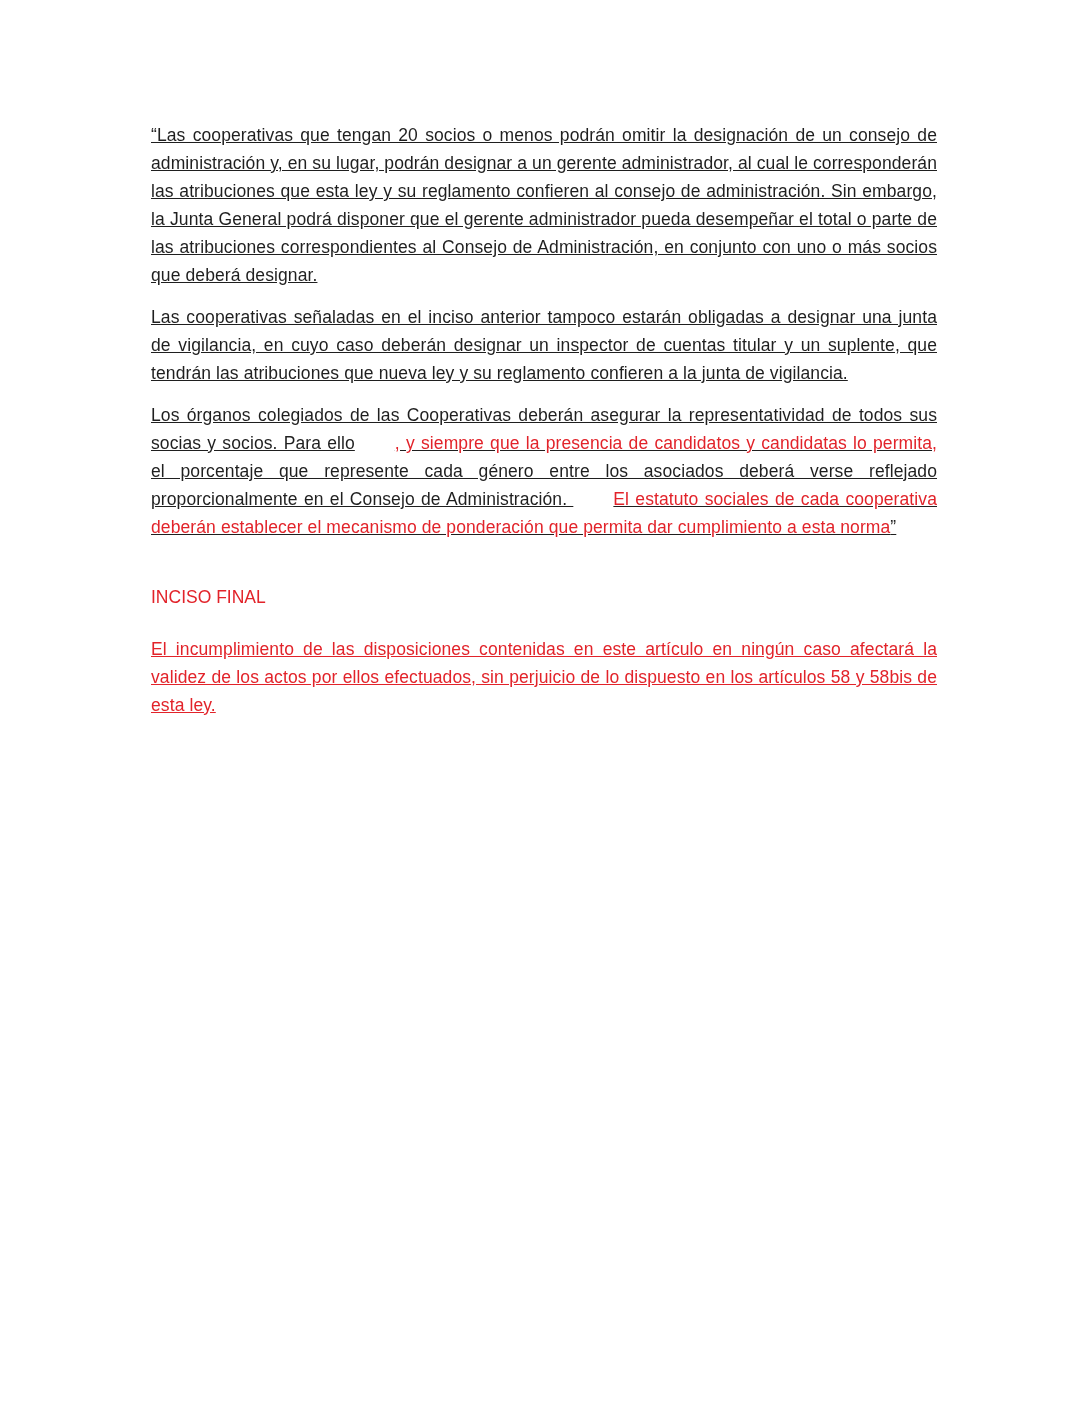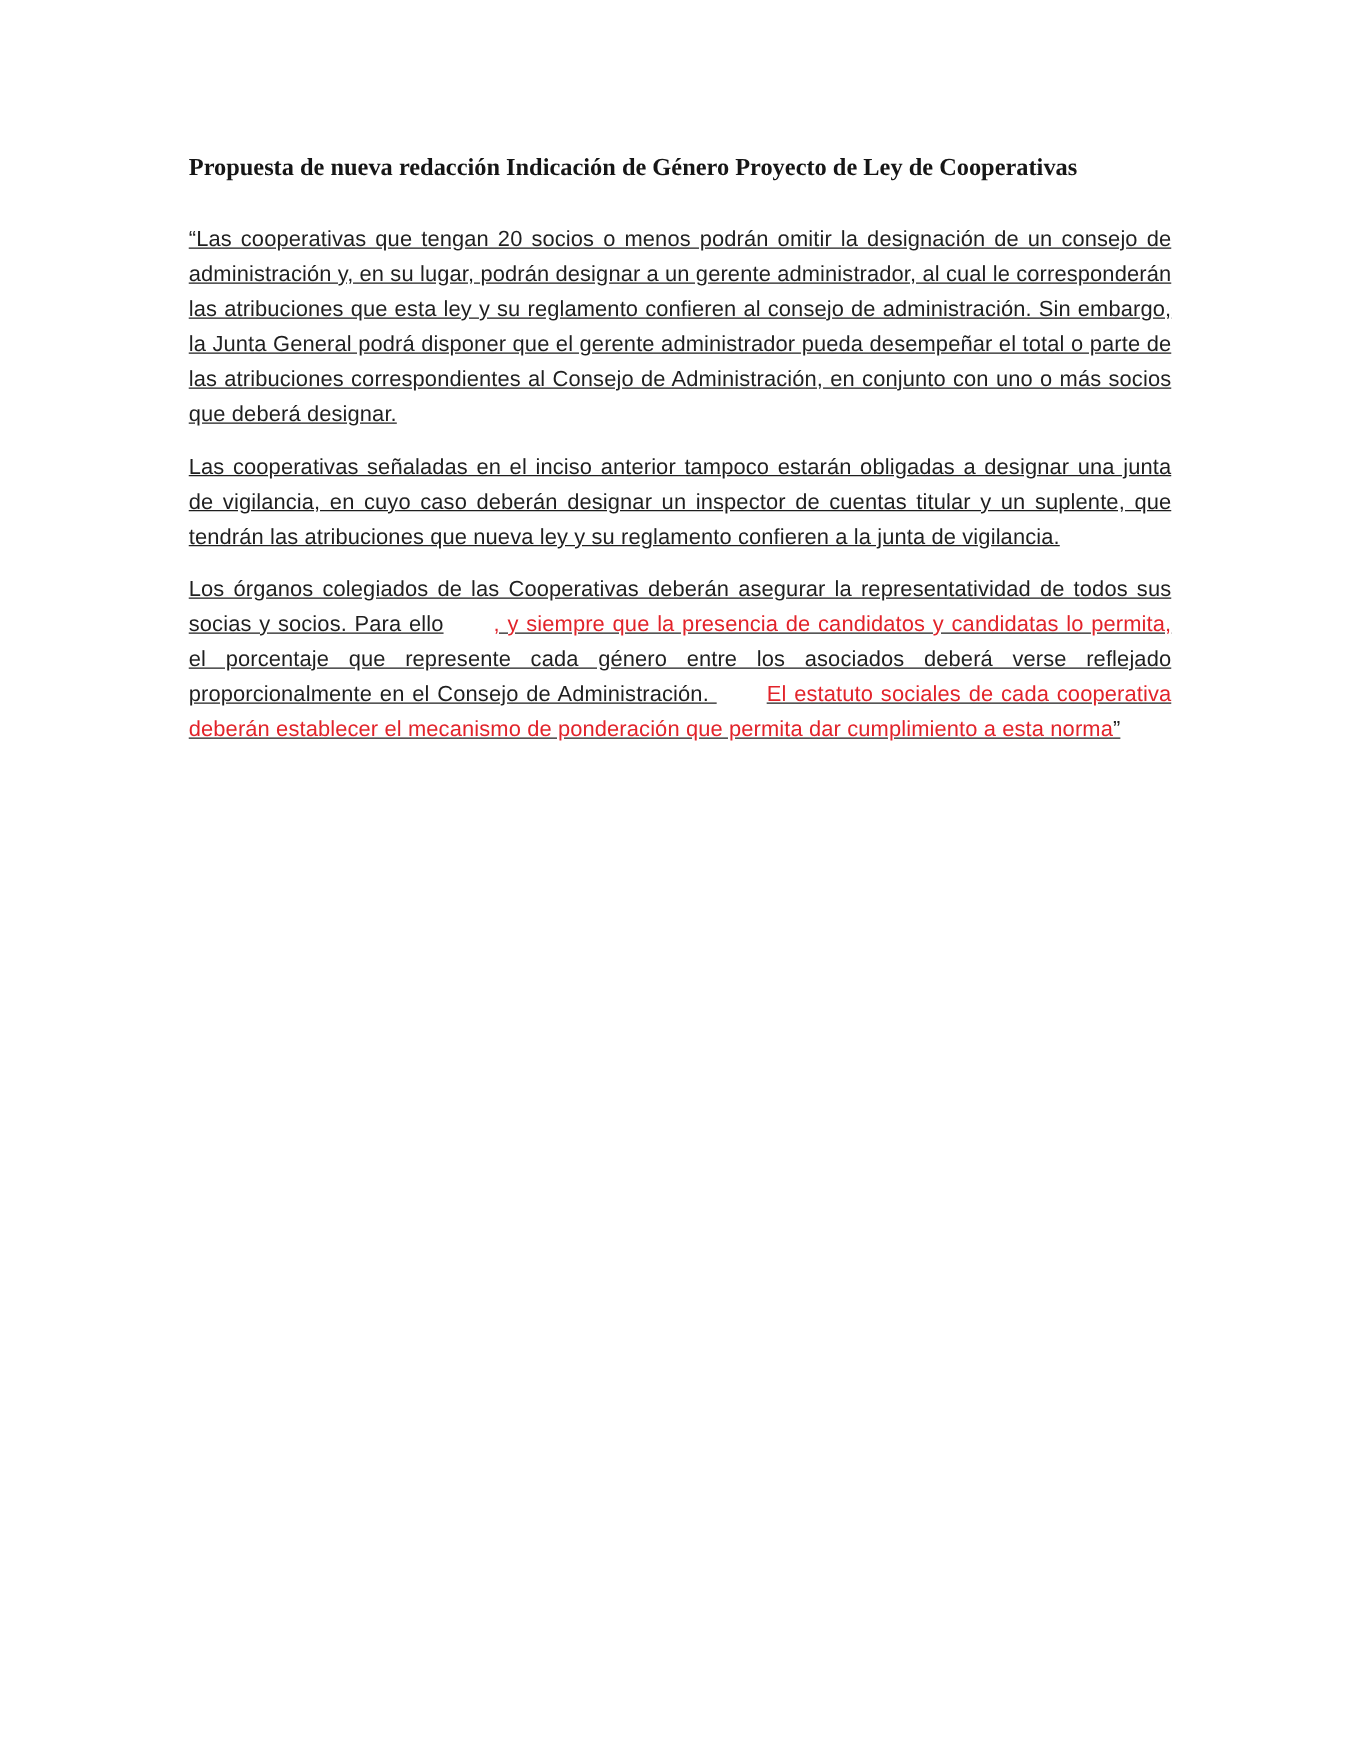--- a/index.html
+++ b/index.html
@@ -50,23 +50,24 @@
     margin-top: 42px;
     margin-bottom: 24px;
     text-align: left;
   }
 </style>
 </head>
 <body>
 
 <div class="page">
 
-  <h1 class="doc-title">Propuesta de nueva redacción Indicación de Género Proyecto de Ley de Cooperativas</h1>
 
   <p class="para">“Las cooperativas que tengan 20 socios o menos podrán omitir la designación de un consejo de administración y, en su lugar, podrán designar a un gerente administrador, al cual le corresponderán las atribuciones que esta ley y su reglamento confieren al consejo de administración. Sin embargo, la Junta General podrá disponer que el gerente administrador pueda desempeñar el total o parte de las atribuciones correspondientes al Consejo de Administración, en conjunto con uno o más socios que deberá designar.</p>
 
   <p class="para">Las cooperativas señaladas en el inciso anterior tampoco estarán obligadas a designar una junta de vigilancia, en cuyo caso deberán designar un inspector de cuentas titular y un suplente, que tendrán las atribuciones que nueva ley y su reglamento confieren a la junta de vigilancia.</p>
 
   <p class="para"><span class="run">Los órganos colegiados de las Cooperativas deberán asegurar la representatividad de todos sus socias y socios. Para ello</span><span class="run red">, y siempre que la presencia de candidatos y candidatas lo permita,</span><span class="run"> el porcentaje que represente cada género entre los asociados deberá verse reflejado proporcionalmente en el Consejo de Administración. </span><span class="run red">El estatuto sociales de cada cooperativa deberán establecer el mecanismo de ponderación que permita dar cumplimiento a esta norma</span><span class="run">”</span></p>
 
+  <p class="section-heading">INCISO FINAL</p>
 
+  <p class="para red-para">El incumplimiento de las disposiciones contenidas en este artículo en ningún caso afectará la validez de los actos por ellos efectuados, sin perjuicio de lo dispuesto en los artículos 58 y 58bis de esta ley.</p>
 
 </div>
 
 </body></html>

